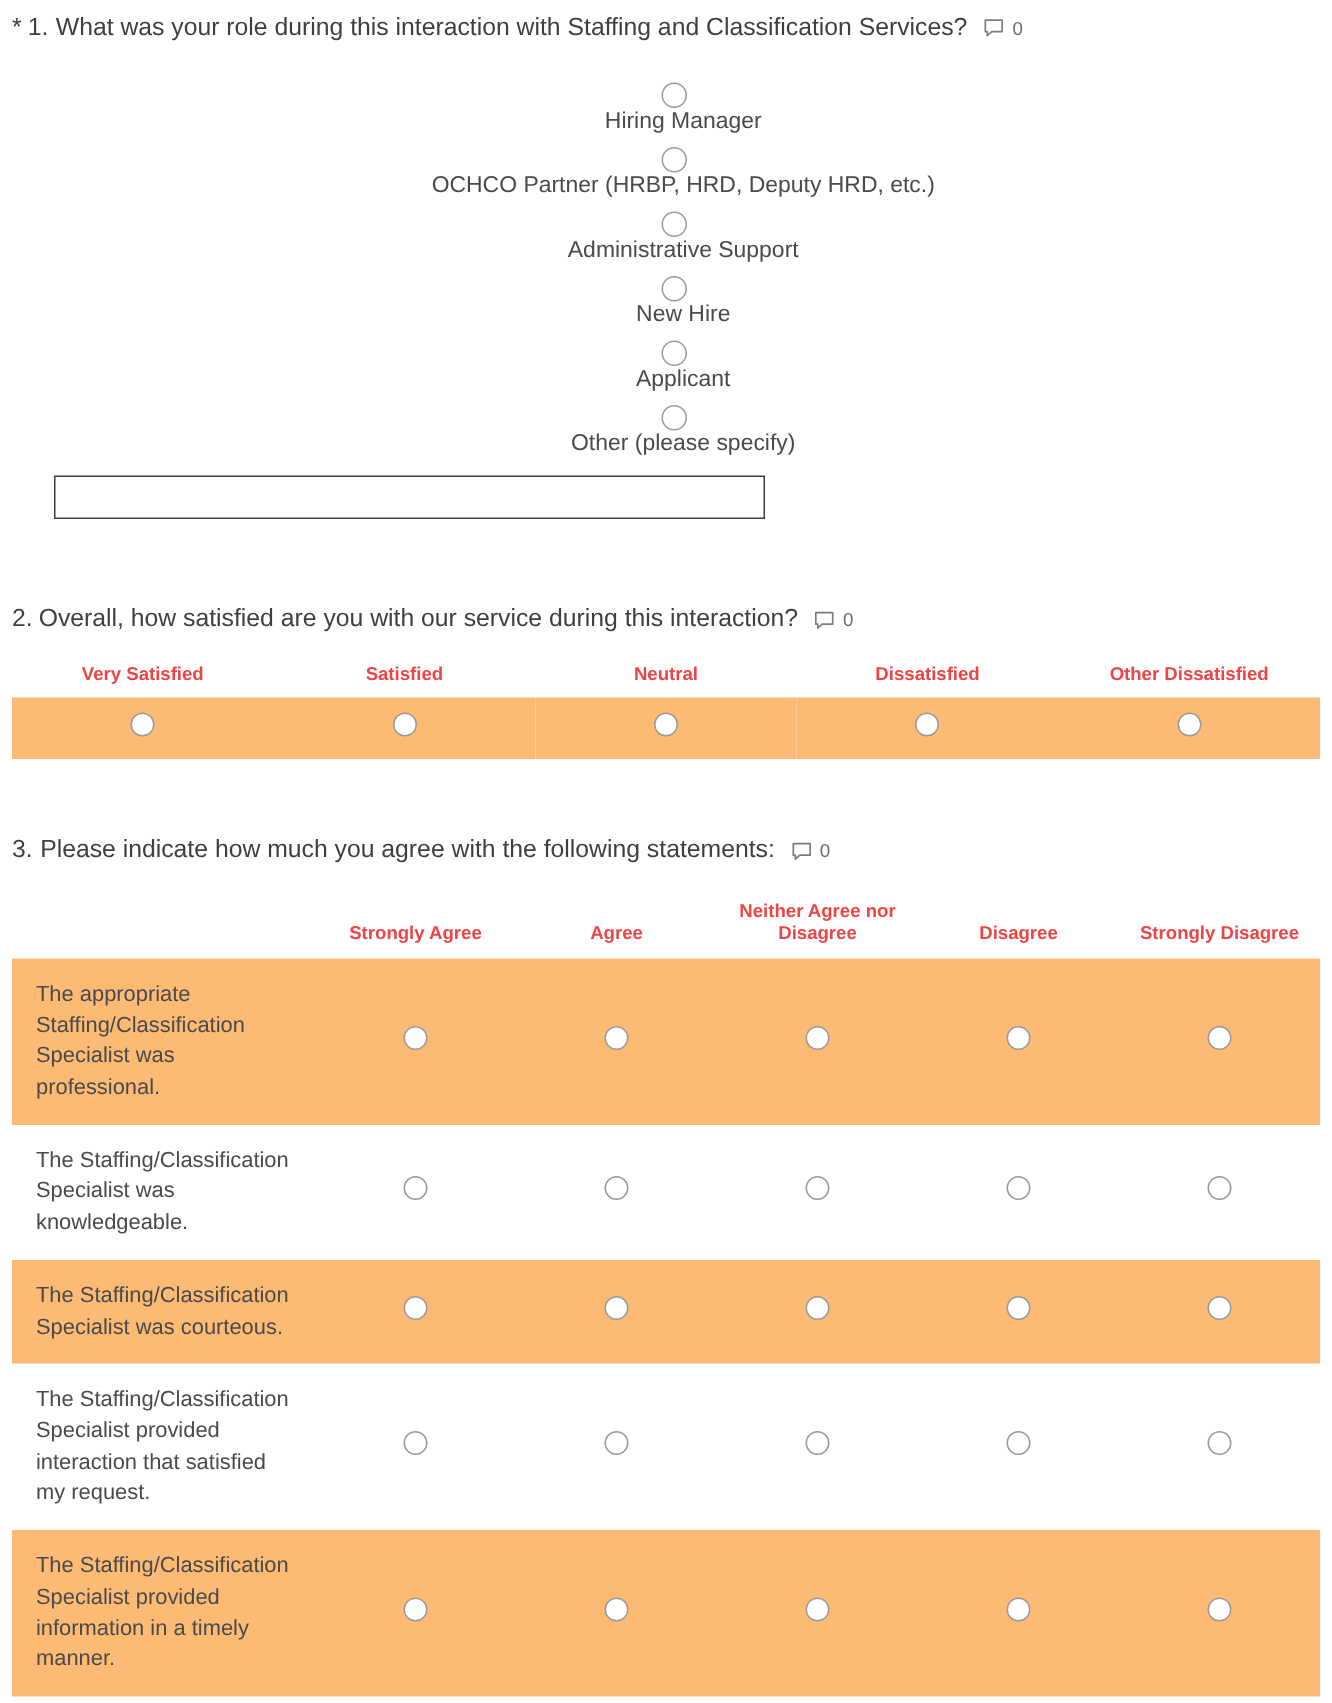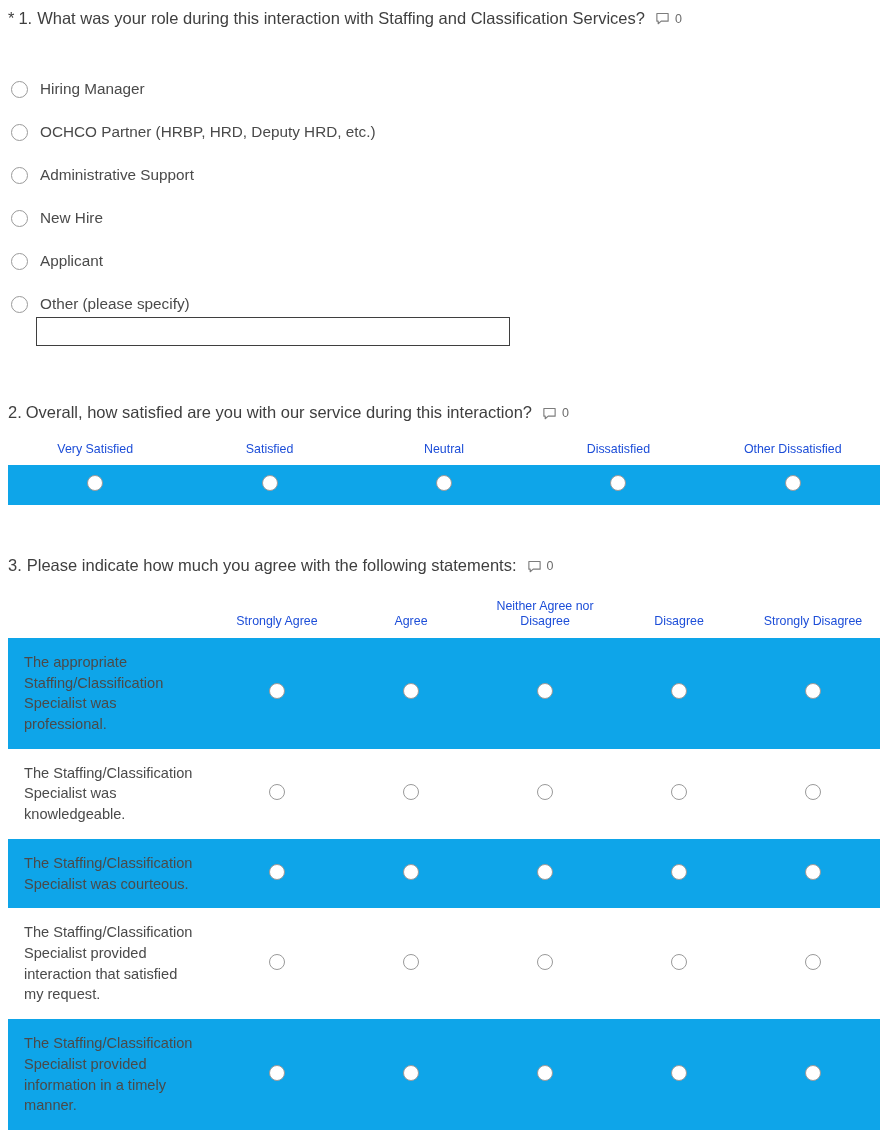--- a/index.html
+++ b/index.html
@@ -44,23 +44,24 @@
     color: #6c6c6c;
     margin-left: 5px;
   }
 
   
   #q1 { padding: 8px 0 0 8px; }
   #q1 .q-head { padding-left: 0; }
   .options { margin-top: 26px; }
   .option-row {
     display: flex;
-    align-items: flex-end;
+    align-items: center;
     height: 43px;
     padding-left: 3px;
+    flex-direction: column;
   }
   .radio {
     width: 17px;
     height: 17px;
     border: 1.6px solid #9a9a9a;
     border-radius: 50%;
     background: #fff;
     flex: 0 0 auto;
   }
   .option-label {
@@ -79,28 +80,28 @@
     padding: 2px 6px;
     color: #333;
   }
 
   
   #q2 { margin-top: 56px; padding-left: 8px; }
   .matrix { width: 872px; margin-top: 14px; }
   .matrix table { border-collapse: collapse; width: 100%; table-layout: fixed; }
   .m-head-cell {
     font-size: 12.4px;
-    color: #1d4ed8;
+    color: #ef4444;
     text-align: center;
-    font-weight: 400;
+    font-weight: 700;
     padding: 4px 6px 8px 6px;
     vertical-align: bottom;
     line-height: 1.25;
   }
-  .m-row-band td { background: #0ea5e9; }
+  .m-row-band td { background: #fdba74; }
   .m-cell {
     text-align: center;
     padding: 10px 0;
     vertical-align: middle;
   }
   .m-cell .radio { display: inline-block; width: 16px; height: 16px; }
   .m-label-cell {
     font-size: 14.6px;
     color: #4a4a4a;
     padding: 14px 14px 14px 16px;

